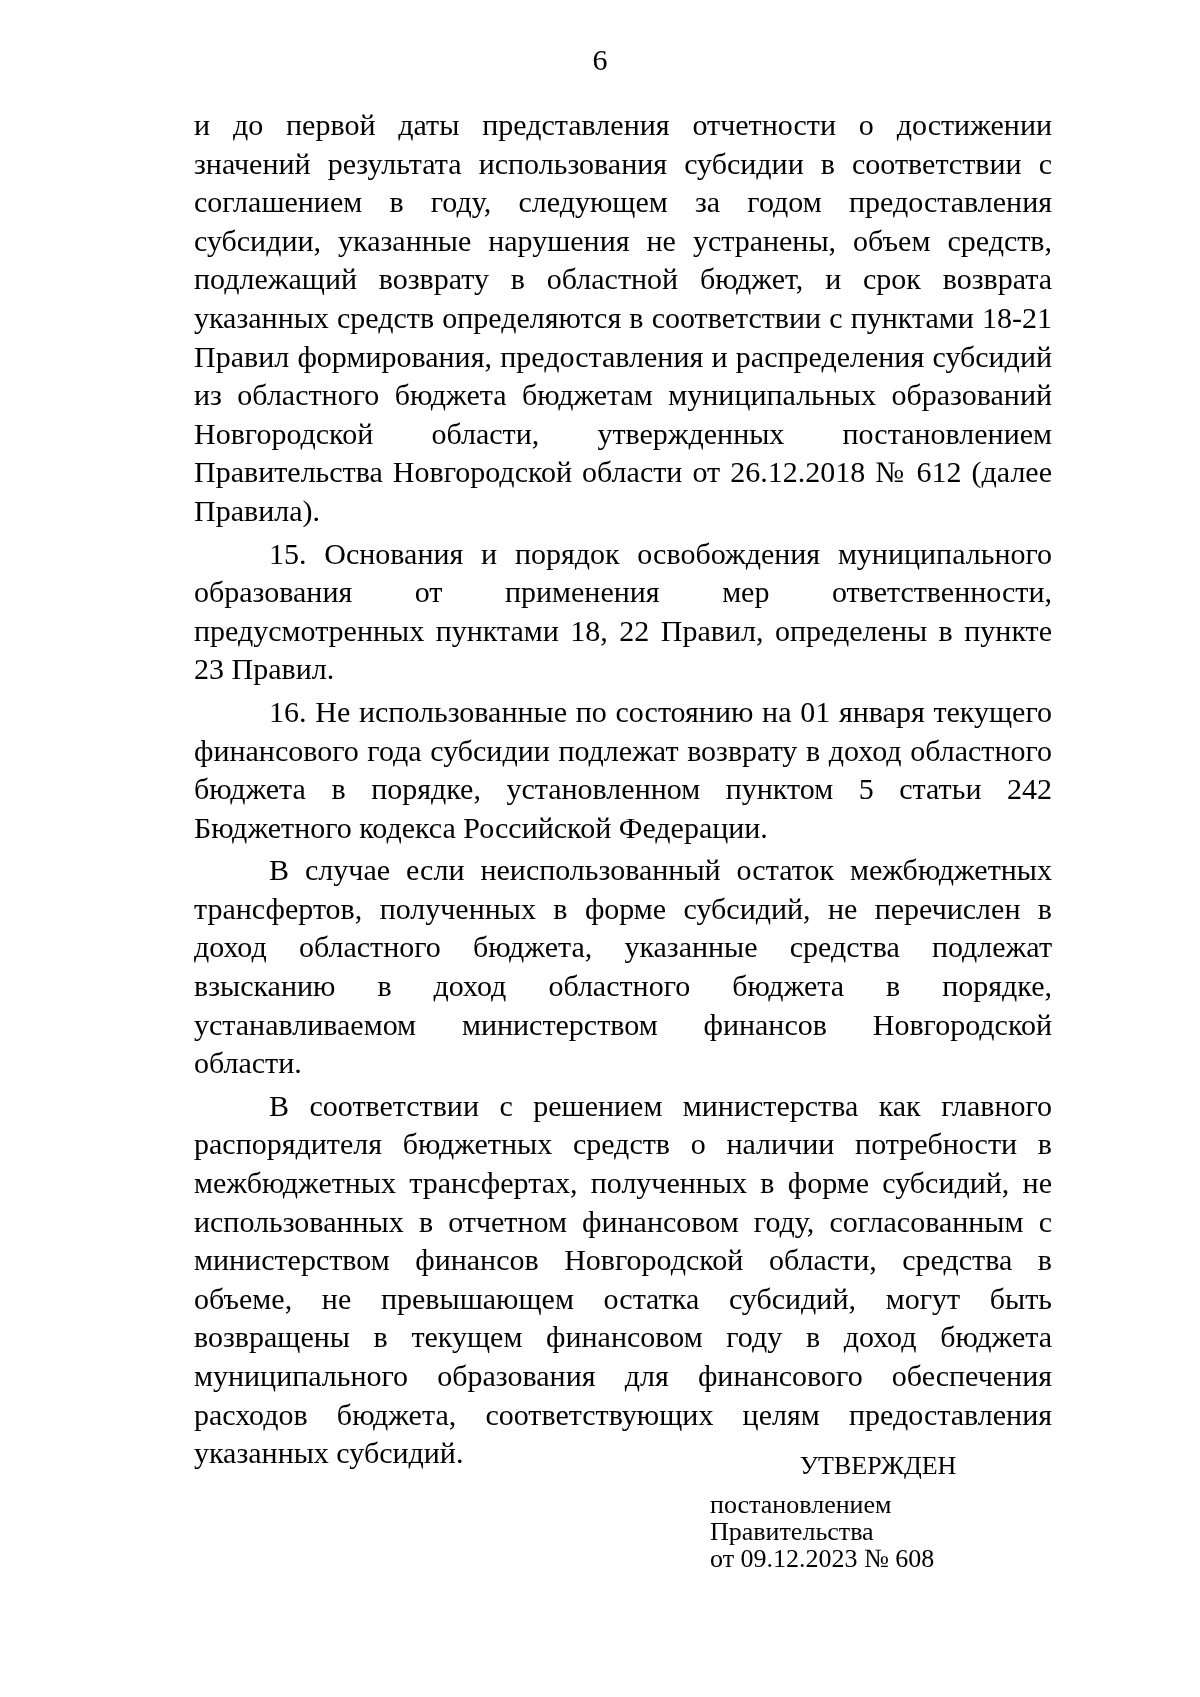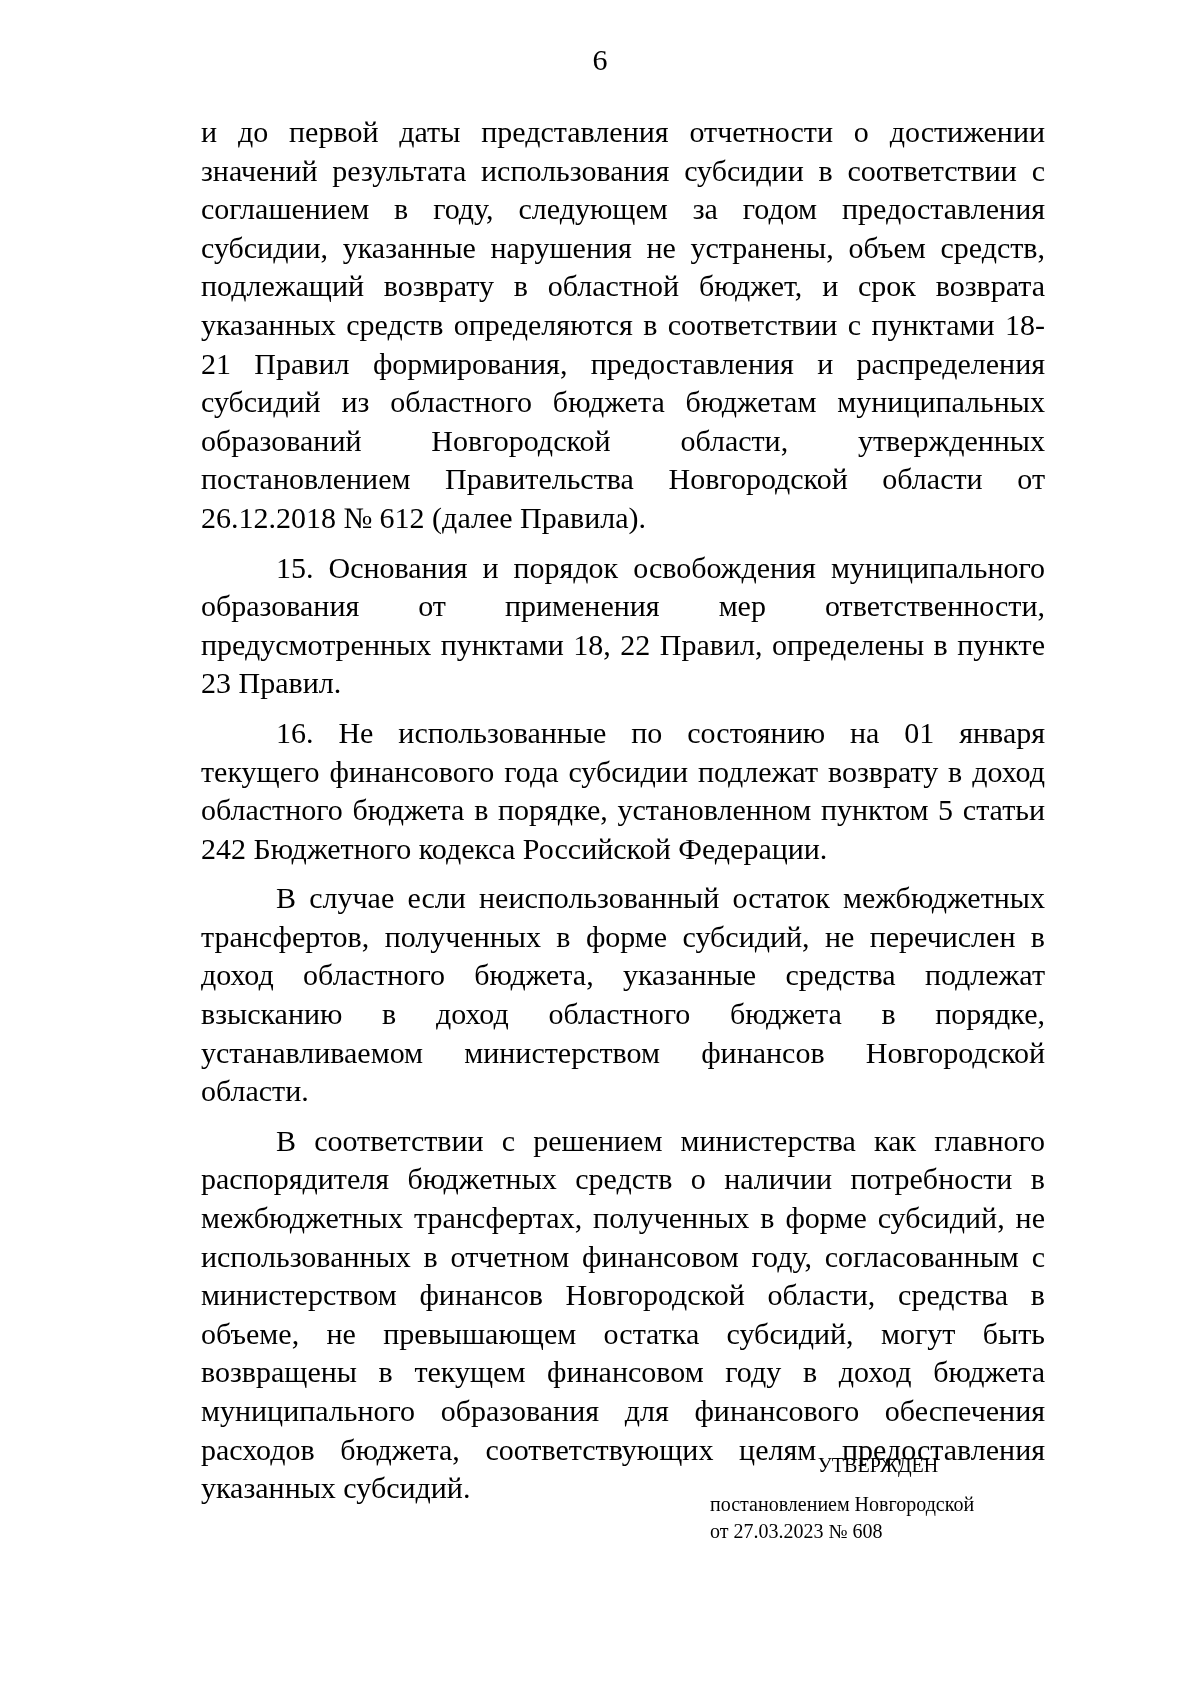--- a/index.html
+++ b/index.html
@@ -24,28 +24,28 @@
   }
   .content {
     position: absolute;
     top: 102px;
     left: 190px;
     width: 866px;
     font-size: 30px;
     line-height: 38.6px;
     text-align: justify;
   }
-  .content p { margin: 11px; }
+  .content p { margin: 4px; }
   .content p.indent { text-indent: 75px; }
   .approval {
     position: absolute;
     top: 1452px;
     left: 710px;
     width: 336px;
-    font-size: 20px;
+    font-size: 26px;
     line-height: 27px;
     text-align: left;
   }
   .approval-title {
     text-align: center;
     margin-bottom: 12px;
   }
 </style>
 </head>
 <body>
@@ -57,17 +57,17 @@
   <div class="content">
     <p>и до первой даты представления отчетности о достижении значений результата использования субсидии в соответствии с соглашением в году, следующем за годом предоставления субсидии, указанные нарушения не устранены, объем средств, подлежащий возврату в областной бюджет, и срок возврата указанных средств определяются в соответствии с пунктами 18-21 Правил формирования, предоставления и распределения субсидий из областного бюджета бюджетам муниципальных образований Новгородской области, утвержденных постановлением Правительства Новгородской области от 26.12.2018 № 612 (далее Правила).</p>
     <p class="indent">15. Основания и порядок освобождения муниципального образования от применения мер ответственности, предусмотренных пунктами 18, 22 Правил, определены в пункте 23 Правил.</p>
     <p class="indent">16. Не использованные по состоянию на 01 января текущего финансового года субсидии подлежат возврату в доход областного бюджета в порядке, установленном пунктом 5 статьи 242 Бюджетного кодекса Российской Федерации.</p>
     <p class="indent">В случае если неиспользованный остаток межбюджетных трансфертов, полученных в форме субсидий, не перечислен в доход областного бюджета, указанные средства подлежат взысканию в доход областного бюджета в порядке, устанавливаемом министерством финансов Новгородской области.</p>
     <p class="indent">В соответствии с решением министерства как главного распорядителя бюджетных средств о наличии потребности в межбюджетных трансфертах, полученных в форме субсидий, не использованных в отчетном финансовом году, согласованным с министерством финансов Новгородской области, средства в объеме, не превышающем остатка субсидий, могут быть возвращены в текущем финансовом году в доход бюджета муниципального образования для финансового обеспечения расходов бюджета, соответствующих целям предоставления указанных субсидий.</p>
   </div>
 
   <div class="approval">
     <div class="approval-title">УТВЕРЖДЕН</div>
-    <div class="approval-line">постановлением Новгородской</div>
-    <div class="approval-line">от 27.03.2023 № 608</div>
+    <div class="approval-line">постановлением Правительства</div>
+    <div class="approval-line">от 09.12.2023 № 608</div>
   </div>
 
 </div>
 
 </body></html>

